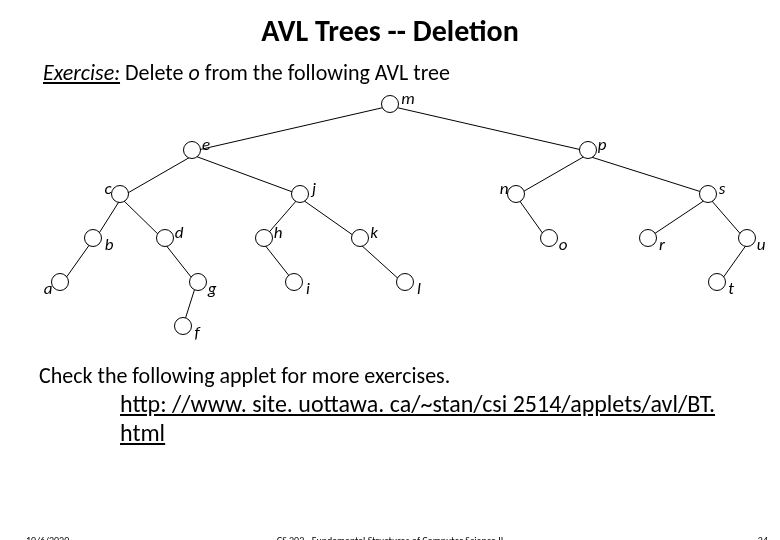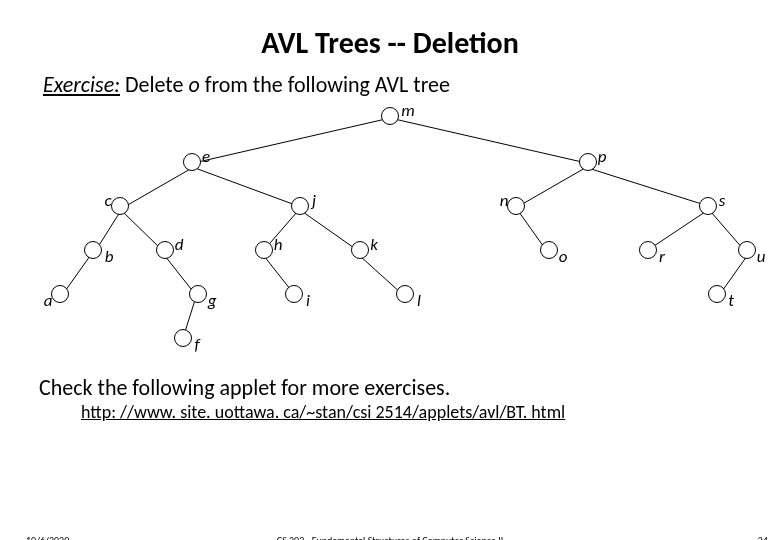--- a/index.html
+++ b/index.html
@@ -9,21 +9,21 @@
     height: 540px;
     font-family: Calibri, Arial, sans-serif;
     background: #fff;
     color: #000;
     position: relative;
   }
   .title {
     font-size: 30px;
     font-weight: bold;
     text-align: center;
-    padding-top: 24px;
+    padding-top: 12px;
   }
   .exercise {
     font-size: 22px;
     padding: 10px 26px 0 43px;
   }
   .exercise .label {
     font-style: italic;
     text-decoration: underline;
   }
   .exercise .ital {
@@ -54,22 +54,22 @@
     font-style: italic;
     transform: translate(-50%, -50%);
     white-space: nowrap;
   }
   .check-text {
     font-size: 22px;
     padding: 0 39px;
     margin-top: 6px;
   }
   .link-text {
-    font-size: 18px;
-    padding: 0 26px 0 81px;
+    font-size: 24px;
+    padding: 0 26px 0 120px;
     text-decoration: underline;
   }
   .footer {
     position: absolute;
     bottom: 6px;
     left: 0;
     width: 780px;
     font-size: 10px;
   }
   .footer .date { position: absolute; left: 26px; }

